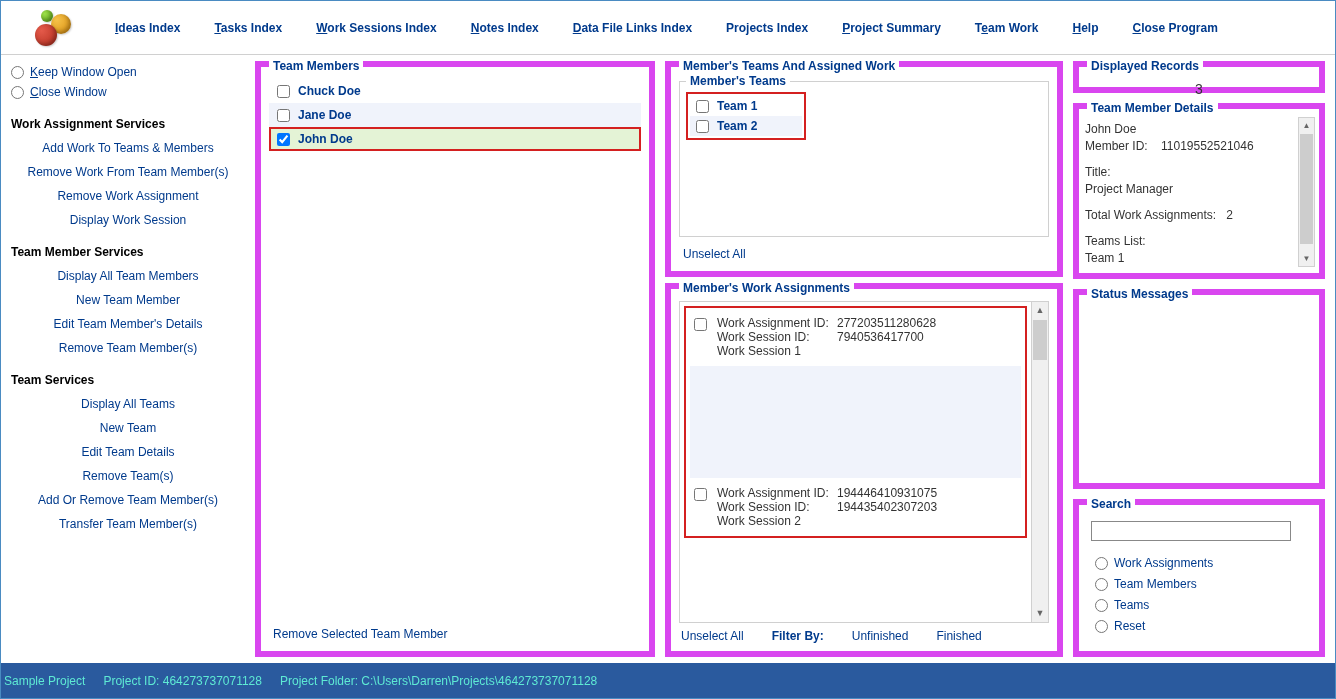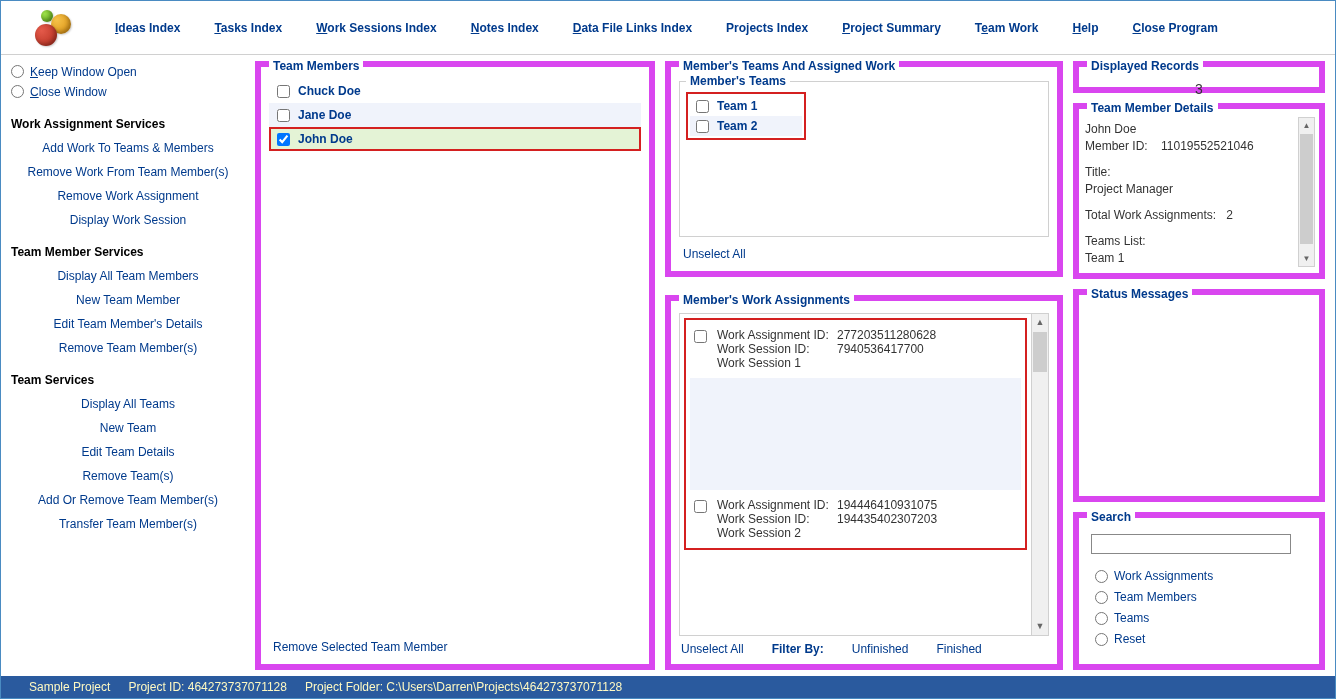--- a/index.html
+++ b/index.html
@@ -19,39 +19,39 @@
 .menubar .logo .ball { border-radius: 50%; position: absolute; box-shadow: inset -2px -2px 4px rgba(0,0,0,0.3), 1px 1px 2px rgba(0,0,0,0.2); }
 .menubar .logo .ball.green { width: 12px; height: 12px; background: radial-gradient(circle at 30% 30%, #9de04a, #5ca818); top: 2px; left: 20px; }
 .menubar .logo .ball.orange { width: 20px; height: 20px; background: radial-gradient(circle at 30% 30%, #f5c24a, #d88c0c); top: 6px; left: 30px; }
 .menubar .logo .ball.red { width: 22px; height: 22px; background: radial-gradient(circle at 30% 30%, #e45a4a, #b02c1c); top: 16px; left: 14px; }
 .menubar a.menu-item { color: #003a8c; font-weight: bold; text-decoration: none; font-size: 12px; cursor: pointer; }
 .menubar a.menu-item .ul { text-decoration: underline; }
 
 .content { flex: 1; display: flex; padding: 6px 10px 6px 10px; gap: 10px; background: #fff; }
 
 .sidebar { width: 234px; padding: 4px 0; }
-.sidebar .radio-row { display: flex; align-items: flex-start; gap: 6px; margin-bottom: 6px; color: #003a8c; cursor: pointer; }
+.sidebar .radio-row { display: flex; align-items: flex-end; gap: 6px; margin-bottom: 6px; color: #003a8c; cursor: pointer; }
 .sidebar .radio-row input { margin: 0; }
 .sidebar .radio-label .ul { text-decoration: underline; }
 .sidebar .section-head { color: #000000; font-weight: bold; margin: 18px 0 8px 0; }
 .sidebar .link { color: #003a8c; margin: 10px 0; cursor: pointer; display: block; text-align: center; }
 
 .panel { border: 6px solid #d946ef; position: relative; padding: 12px 8px 8px 8px; }
 .panel .legend { position: absolute; top: -8px; left: 8px; background: #fff; padding: 0 4px; color: #003a8c; font-weight: bold; font-size: 12px; }
 
 .col-team { width: 400px; display: flex; flex-direction: column; }
 .col-team .panel { flex: 1; display: flex; flex-direction: column; }
 .list { flex: 1; }
 .list-row { display: flex; align-items: center; gap: 8px; padding: 5px 8px; color: #003a8c; font-weight: bold; }
 .list-row.stripe { background: #f0f3fb; }
 .list-row.highlight { background: #e4f3d6; border: 2px solid #d42020; padding: 3px 6px; }
 .list-row input[type=checkbox] { width: 13px; height: 13px; }
 .bottom-link { color: #003a8c; padding: 6px 4px 2px 4px; cursor: pointer; }
 
-.col-mid { width: 398px; display: flex; flex-direction: column; gap: 18px; }
+.col-mid { width: 398px; display: flex; flex-direction: column; gap: 6px; }
 .col-mid .panel { display: flex; flex-direction: column; }
 .teams-box { height: 216px; }
 .teams-box .inner { border: 1px solid #d0d0d0; margin: 2px 0 4px 0; flex: 1; position: relative; padding: 10px 14px 6px 6px; }
 .teams-box .inner .legend2 { position: absolute; top: -8px; left: 6px; background: #fff; padding: 0 4px; color: #003a8c; font-weight: bold; font-size: 12px; }
 .red-outline { border: 2px solid #d42020; padding: 2px; width: 120px; }
 .team-row { display: flex; align-items: center; gap: 8px; padding: 3px 6px; color: #003a8c; font-weight: bold; }
 .team-row.stripe { background: #f0f3fb; }
 
 .work-box { flex: 1; }
 .work-list { flex: 1; border: 1px solid #d0d0d0; position: relative; overflow: hidden; }
@@ -77,21 +77,21 @@
 .details-scroll { position: absolute; right: 4px; top: 8px; bottom: 6px; width: 17px; background: #f0f0f0; border: 1px solid #d0d0d0; }
 .details-scroll .thumb { position: absolute; left: 1px; right: 1px; top: 16px; height: 110px; background: #cdcdcd; }
 .details-scroll .arrow { position: absolute; left: 0; right: 0; height: 15px; text-align: center; font-size: 8px; color: #666; line-height: 15px; }
 .details-content { position: absolute; left: 6px; right: 24px; top: 10px; bottom: 6px; overflow: hidden; color: #333; }
 .details-content .line { margin: 3px 0; }
 .status-box { flex: 1; }
 .search-box { height: 158px; }
 .search-box input[type=text] { width: 200px; border: 1px solid #888; padding: 2px; margin: 4px 0 8px 4px; }
 .search-box .radio-opt { display: flex; align-items: center; gap: 6px; margin: 7px 0 7px 8px; color: #003a8c; cursor: pointer; }
 
-.statusbar { height: 22px; background: #2a5a9e; color: #fef9c3; display: flex; align-items: center; padding: 0 28px; gap: 18px; font-size: 12px; }
+.statusbar { height: 35px; background: #2a5a9e; color: #5eead4; display: flex; align-items: center; padding: 0 3px; gap: 18px; font-size: 12px; }
 </style>
 </head>
 <body>
 
 <div class="window">
 
   <div class="menubar">
     <div class="logo">
       <div class="ball green"></div>
         <div class="ball orange"></div>

